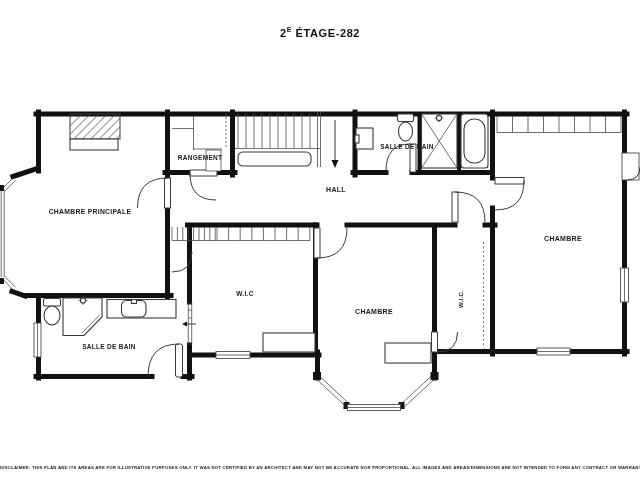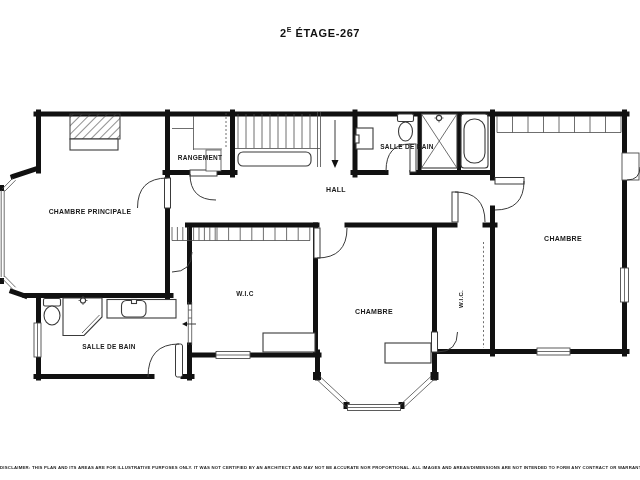--- a/index.html
+++ b/index.html
@@ -19,21 +19,21 @@
   .thin08{stroke:#4a4a4a;stroke-width:.8;fill:none;}
   .fix{stroke:#3a3a3a;stroke-width:1.1;fill:#fff;}
   .leaf{fill:#fff;stroke:#3a3a3a;stroke-width:1;}
   .win{fill:#fff;stroke:#4a4a4a;stroke-width:.9;}
   .blk{fill:#111;stroke:none;}
 </style>
 </head>
 <body>
 <div id="stage">
 
-  <div class="title"><span>2</span><sup>E</sup><span> ÉTAGE-267</span></div>
+  <div class="title"><span>2</span><sup>E</sup><span> ÉTAGE-282</span></div>
 
   <svg width="640" height="480" viewBox="0 0 640 480">
     <defs>
       <pattern id="hatch" width="6" height="6" patternUnits="userSpaceOnUse" patternTransform="rotate(45)">
         <line x1="0" y1="0" x2="0" y2="6" stroke="#444" stroke-width="1.2"></line>
       </pattern>
     </defs>
 
     <g>
 

